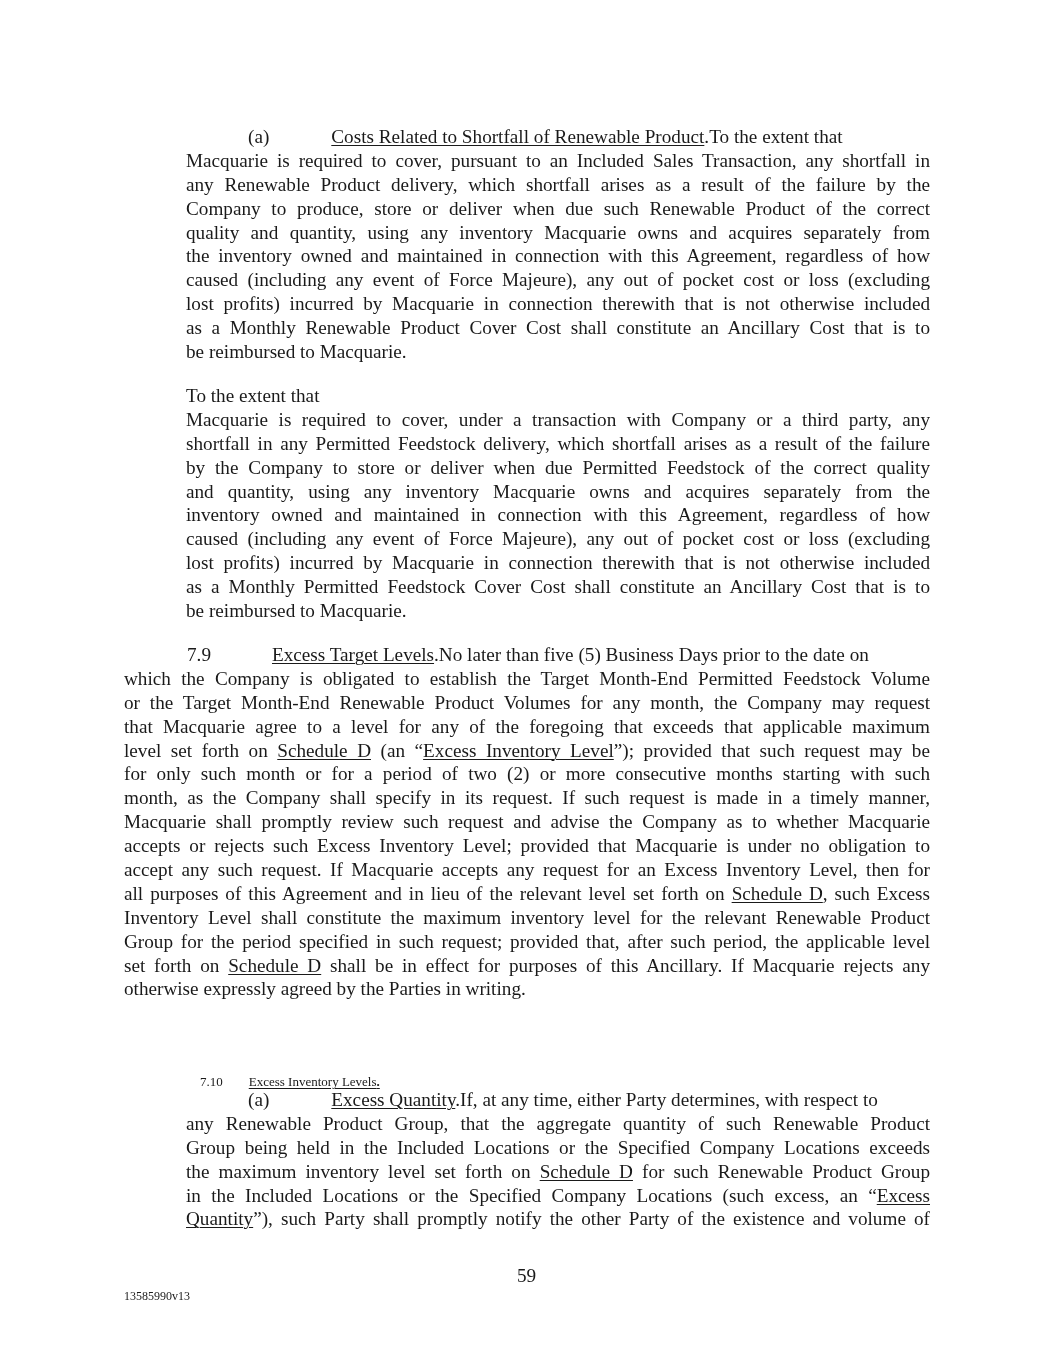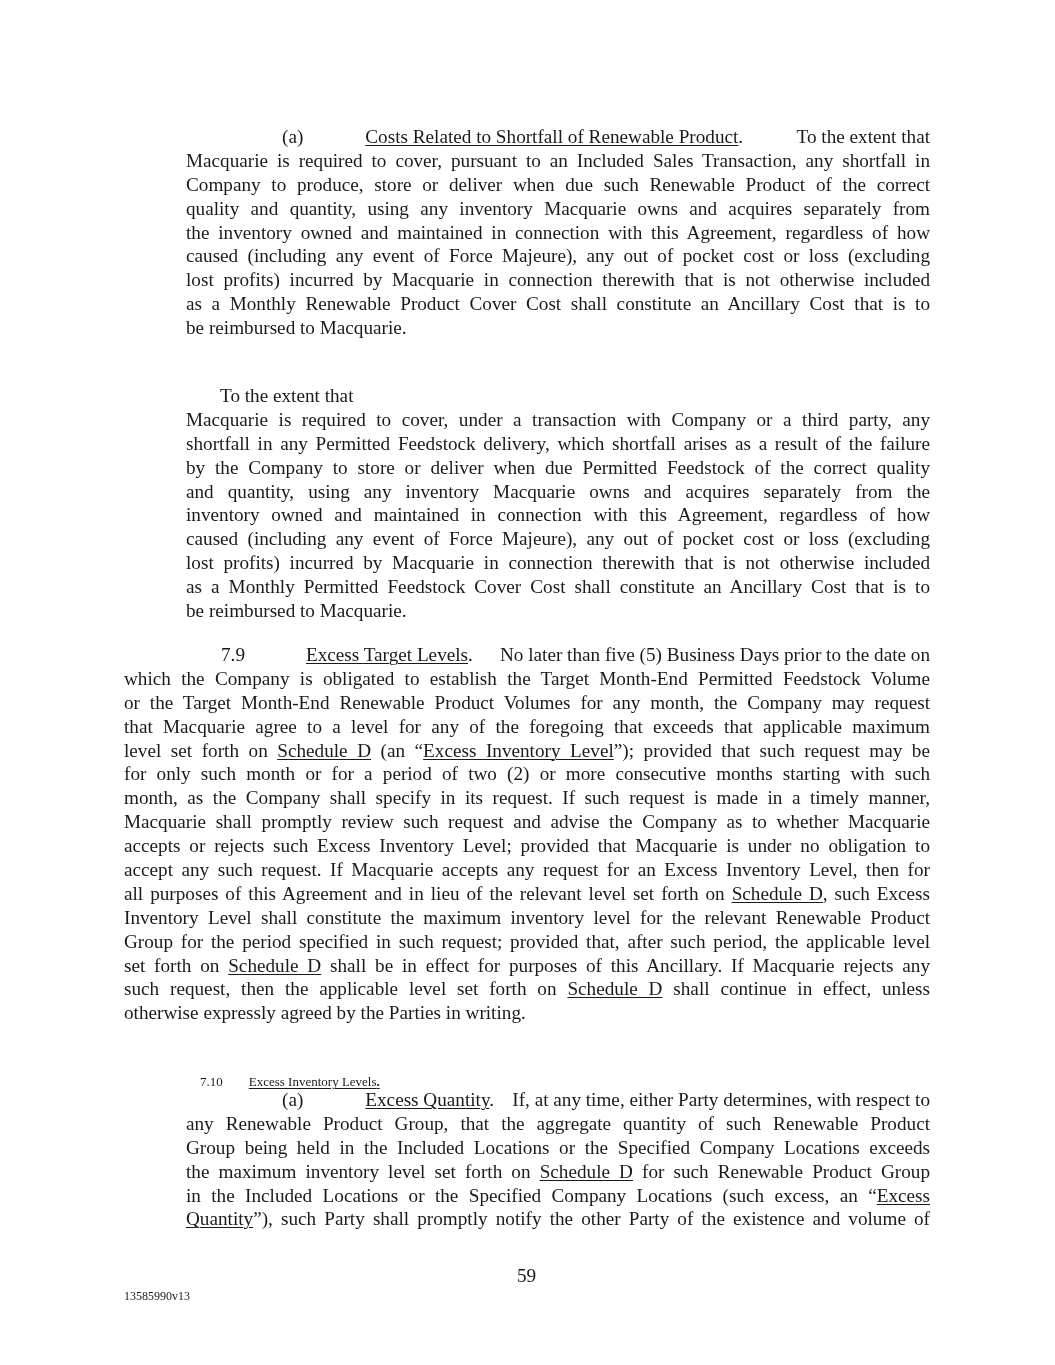--- a/index.html
+++ b/index.html
@@ -31,24 +31,22 @@
   .line {
     display: block;
     text-align: justify;
     text-align-last: justify;
     white-space: nowrap;
     height: 23.9px;
   }
   
   .jline {
     display: flex;
-    justify-content: space-between;
     white-space: pre;
     height: 23.9px;
-    margin-left: 34px;
   }
   .lline {
     display: block;
     white-space: pre;
     height: 23.9px;
   }
   .u { text-decoration: underline; text-underline-offset: 2px; text-decoration-thickness: 1px; }
   .tab-a { display: inline-block; width: 62px; }
   .tab-79 { display: inline-block; width: 61px; }
   .heading {
@@ -75,20 +73,21 @@
 <body>
 
 <div class="page">
 
   <div class="para" style="left:186px; top:125px; width:744px;">
     <div class="jline">
       <span style="padding-left:62px;"><span>(a)</span><span class="tab-a"></span><span class="u">Costs Related to Shortfall of Renewable Product</span>.</span>
       <span>To the extent that</span>
     </div>
     <div class="line">Macquarie is required to cover, pursuant to an Included Sales Transaction, any shortfall in</div>
+    <div class="line">any Renewable Product delivery, which shortfall arises as a result of the failure by the</div>
     <div class="line">Company to produce, store or deliver when due such Renewable Product of the correct</div>
     <div class="line">quality and quantity, using any inventory Macquarie owns and acquires separately from</div>
     <div class="line">the inventory owned and maintained in connection with this Agreement, regardless of how</div>
     <div class="line">caused (including any event of Force Majeure), any out of pocket cost or loss (excluding</div>
     <div class="line">lost profits) incurred by Macquarie in connection therewith that is not otherwise included</div>
     <div class="line">as a Monthly Renewable Product Cover Cost shall constitute an Ancillary Cost that is to</div>
     <div class="lline">be reimbursed to Macquarie.</div>
   </div>
 
   <div class="para" style="left:186px; top:384px; width:744px;">
@@ -117,21 +116,20 @@
     <div class="line"><span>level set forth on </span><span class="u">Schedule D</span><span> (an “</span><span class="u">Excess Inventory Level</span><span>”); provided that such request may be</span></div>
     <div class="line">for only such month or for a period of two (2) or more consecutive months starting with such</div>
     <div class="line">month, as the Company shall specify in its request.  If such request is made in a timely manner,</div>
     <div class="line">Macquarie shall promptly review such request and advise the Company as to whether Macquarie</div>
     <div class="line">accepts or rejects such Excess Inventory Level; provided that Macquarie is under no obligation to</div>
     <div class="line">accept any such request.  If Macquarie accepts any request for an Excess Inventory Level, then for</div>
     <div class="line"><span>all purposes of this Agreement and in lieu of the relevant level set forth on </span><span class="u">Schedule D</span><span>, such Excess</span></div>
     <div class="line">Inventory Level shall constitute the maximum inventory level for the relevant Renewable Product</div>
     <div class="line">Group for the period specified in such request; provided that, after such period, the applicable level</div>
     <div class="line"><span>set forth on </span><span class="u">Schedule D</span><span> shall be in effect for purposes of this Ancillary.  If Macquarie rejects any</span></div>
-    <div class="line"><span>such request, then the applicable level set forth on </span><span class="u">Schedule D</span><span> shall continue in effect, unless</span></div>
     <div class="lline">otherwise expressly agreed by the Parties in writing.</div>
   </div>
 
   <div class="heading" style="left:187px; top:1046px;">
     <span>7.10</span><span style="display:inline-block; width:26px;"></span><span class="u"><span>Excess Inventory Levels</span><b>.</b></span>
   </div>
 
   <div class="para" style="left:186px; top:1088px; width:744px;">
     <div class="jline">
       <span style="padding-left:62px;"><span>(a)</span><span class="tab-a"></span><span class="u">Excess Quantity</span>.</span>

